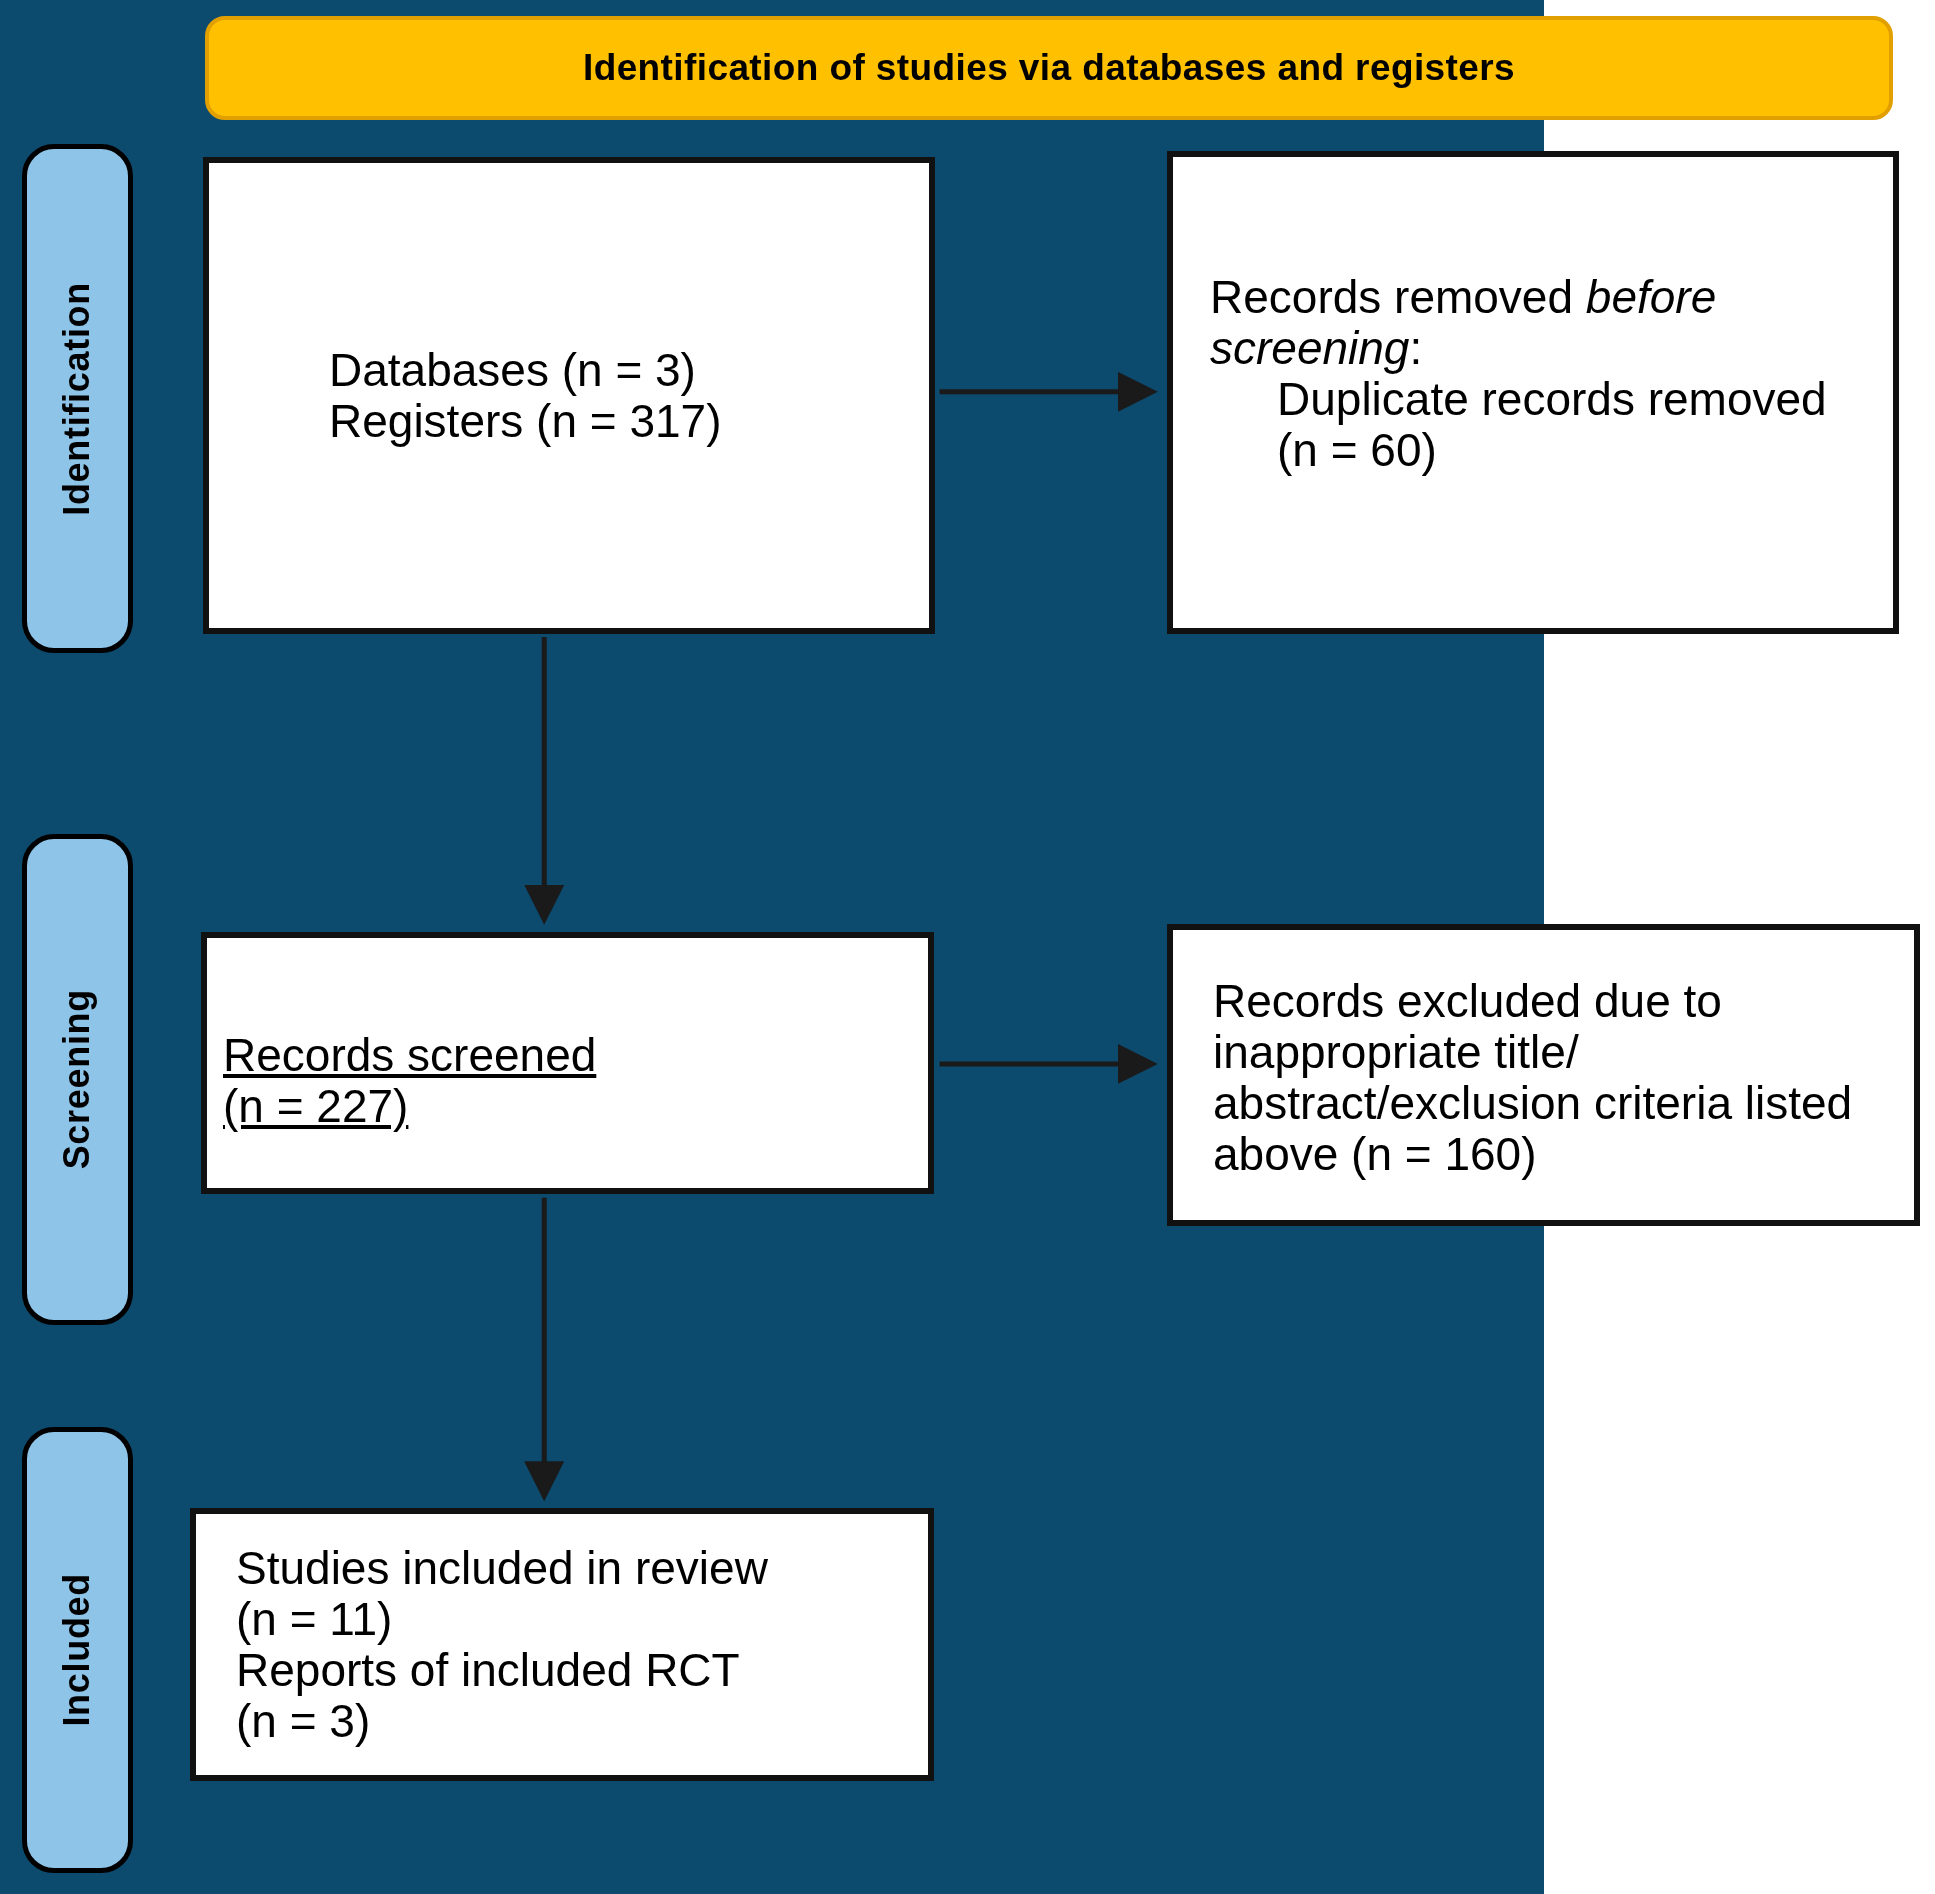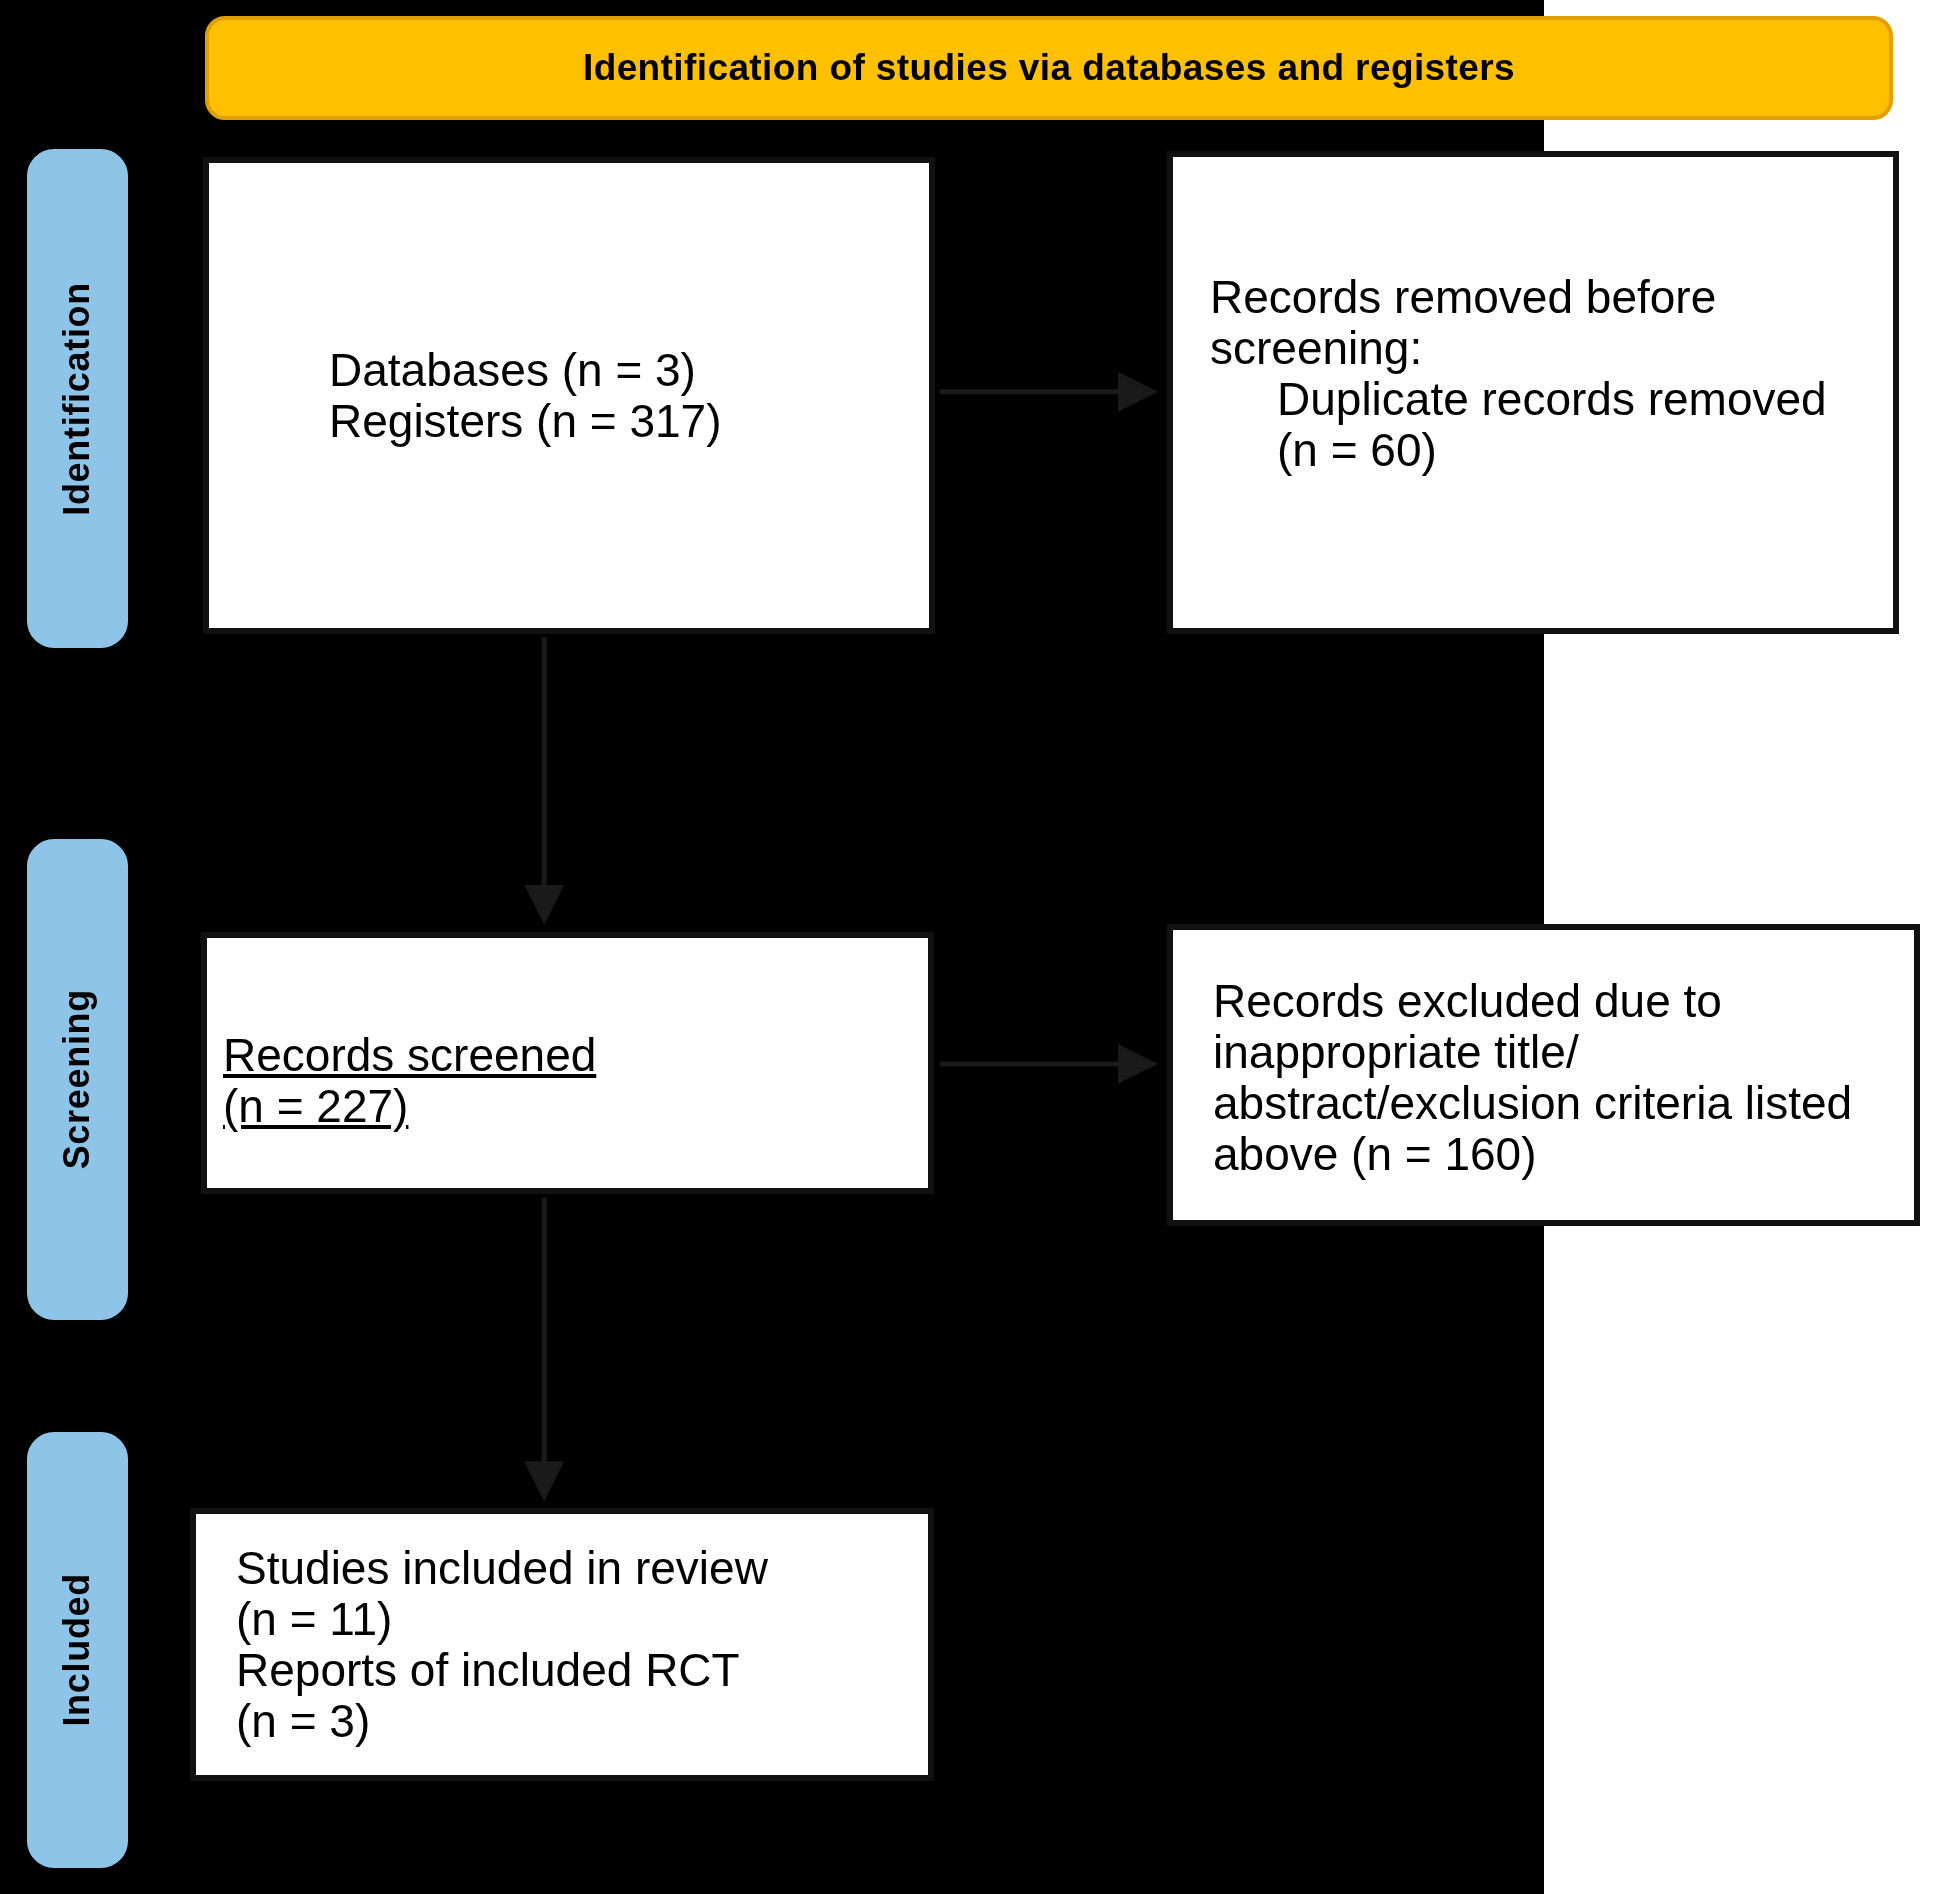--- a/index.html
+++ b/index.html
@@ -5,21 +5,21 @@
   html, body {
     margin: 0;
     padding: 0;
     background: #ffffff;
     overflow: hidden;
   }
   .canvas {
     position: relative;
     width: 1544px;
     height: 1895px;
-    background: #000000;
+    background: #0c4a6e;
     font-family: "Liberation Sans", sans-serif;
     color: #000000;
   }
 
   
   .banner {
     position: absolute;
     left: 205px; top: 16px;
     width: 1688px; height: 104px;
     box-sizing: border-box;
@@ -69,21 +69,21 @@
     border: 6.5px solid var(--box-border, #111111);
     display: flex;
     flex-direction: column;
     justify-content: center;
     font-size: 46px;
     line-height: 51px;
   }
   .box .line { white-space: nowrap; }
   .indent1 { margin-left: 75px; }
   .indent2 { margin-left: 67px; }
-  .italic  { }
+  .italic  { font-style: italic; }
 
   #box-identified { left: 203px;  top: 157px;  width: 732px; height: 477px; padding-left: 45px; }
   #box-removed    { left: 1167px; top: 151px;  width: 732px; height: 483px; padding-left: 37px; padding-bottom: 37px; }
   #box-screened   { left: 201px;  top: 932px; width: 733px; height: 262px; padding-left: 16px; padding-top: 36px; text-decoration: underline; }
   #box-excluded   { left: 1167px; top: 924px; width: 753px; height: 302px; padding-left: 40px; padding-top: 6px; }
   #box-included   { left: 190px;  top: 1508px; width: 744px; height: 273px; padding-left: 40px; }
 
   
   .arrows {
     position: absolute;

